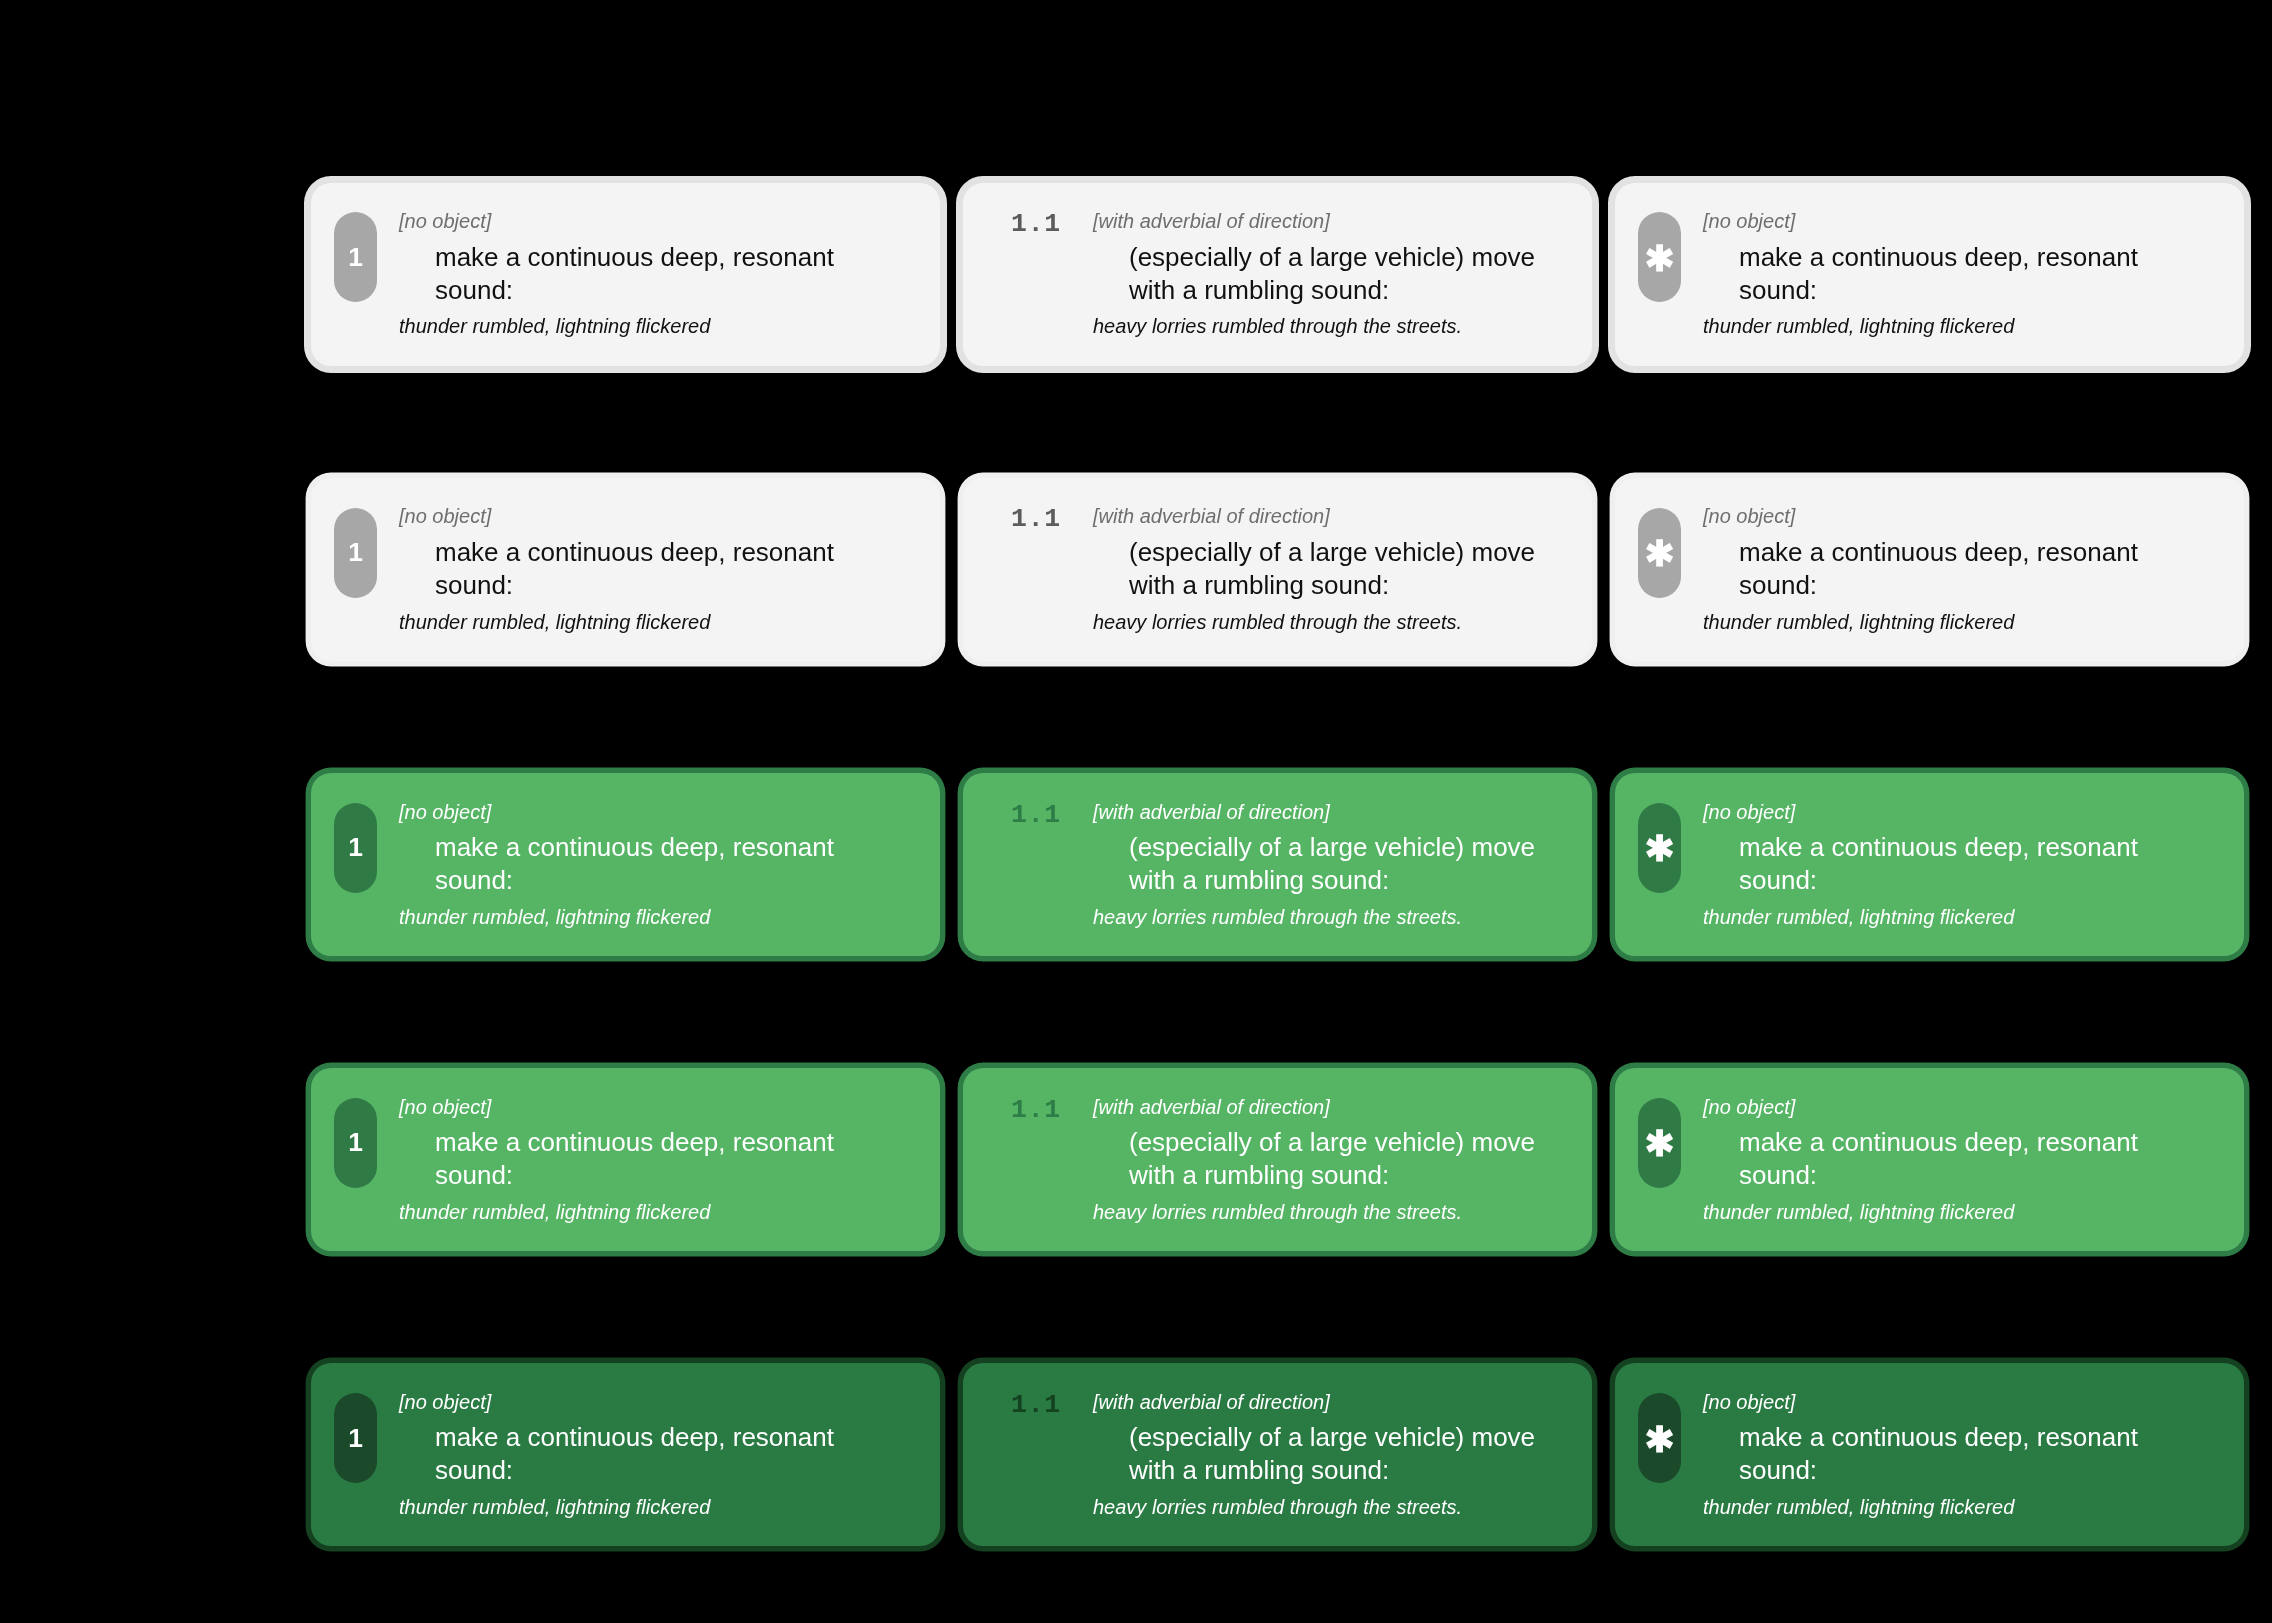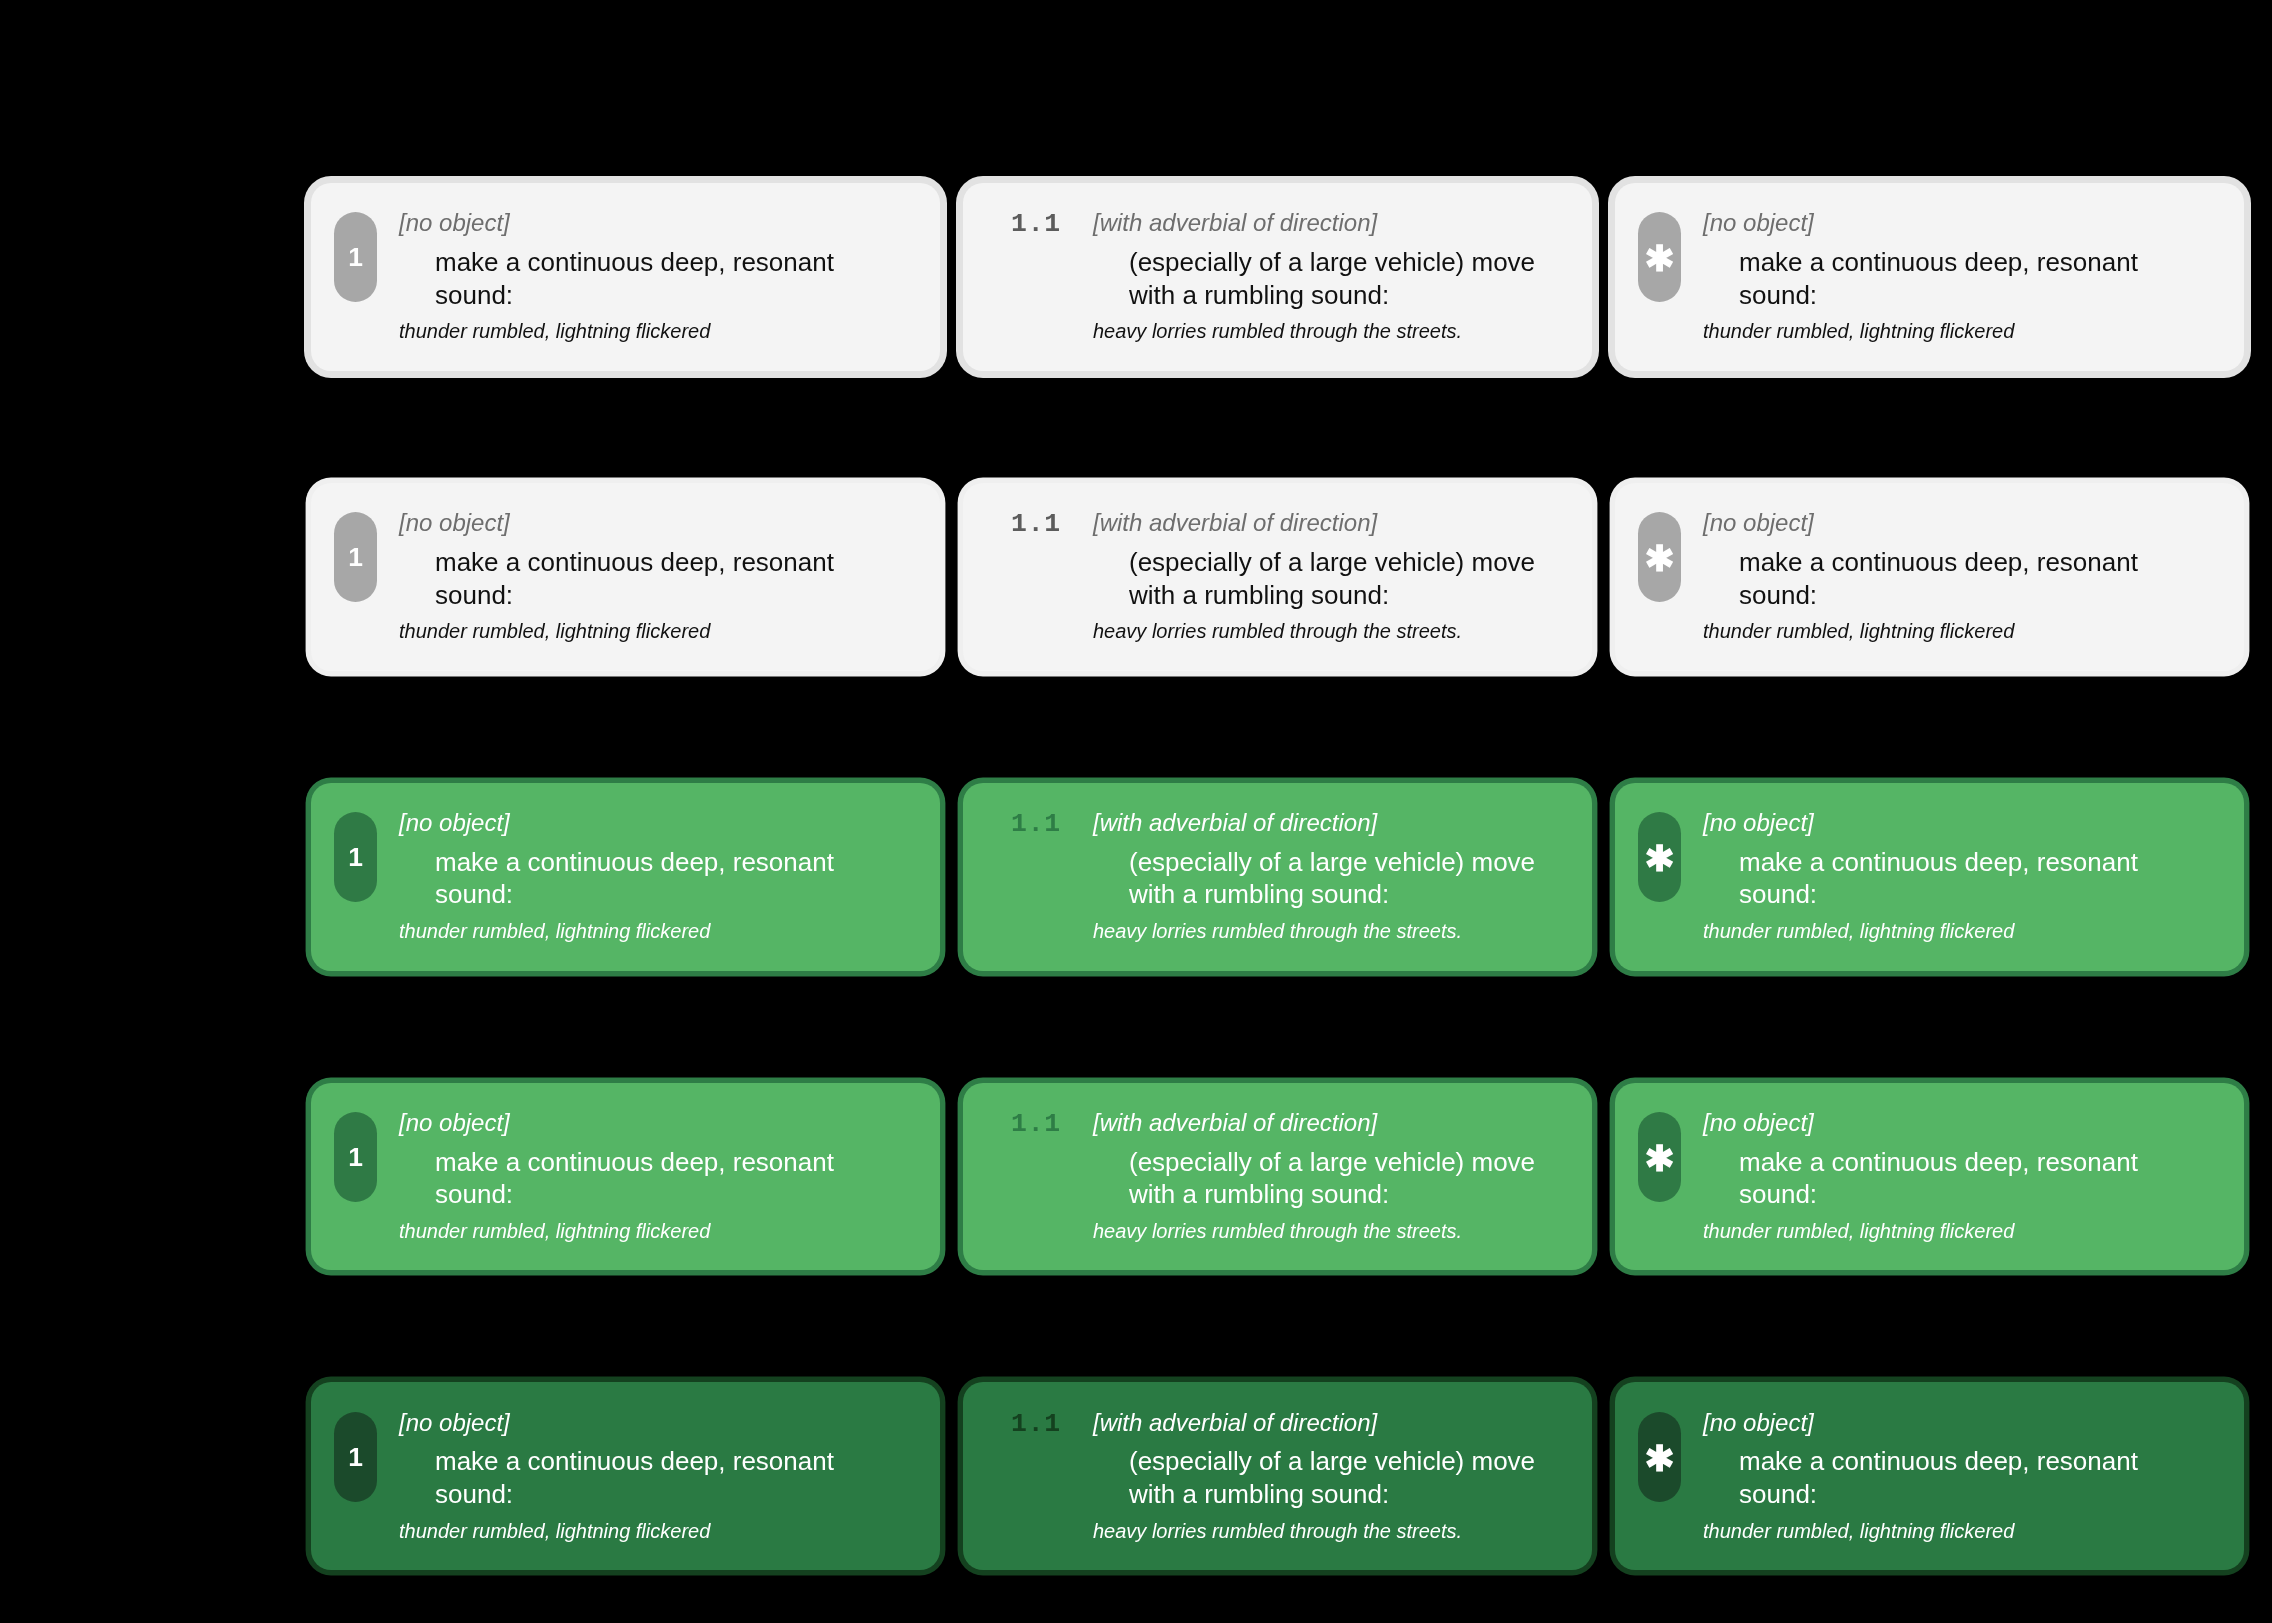--- a/index.html
+++ b/index.html
@@ -109,21 +109,21 @@
   }
   .light .sense-num { color: #5C5C5C; }
   .green-mid .sense-num { color: #2E7D46; }
   .green-dark .sense-num { color: #14411F; }
 
   
   .body { flex: 1 1 auto; min-width: 0; }
 
   .gram-label {
     font-style: italic;
-    font-size: 24px;
+    font-size: 20px;
     line-height: 1.2;
     margin-bottom: 7.8px;
     white-space: nowrap;
   }
   .light .gram-label { color: #6E6E6E; }
   .green-mid .gram-label,
   .green-dark .gram-label { color: #FFFFFF; }
 
   .definition {
     font-size: 26px;

